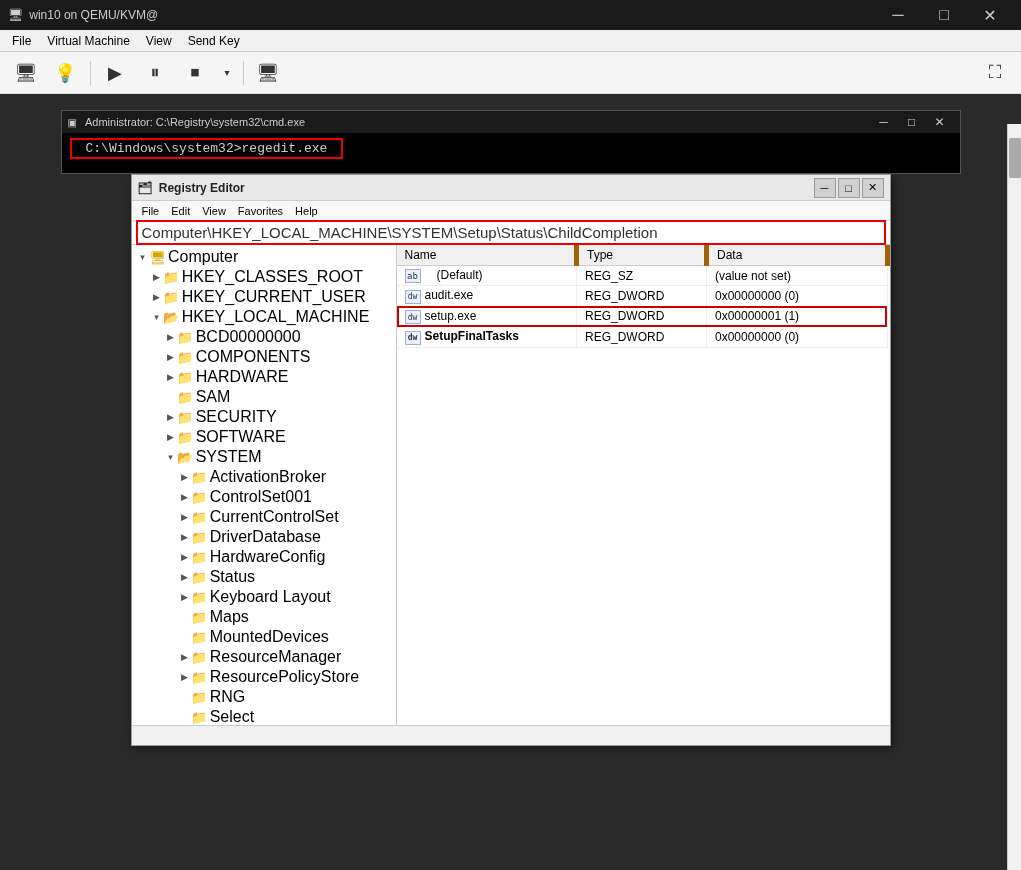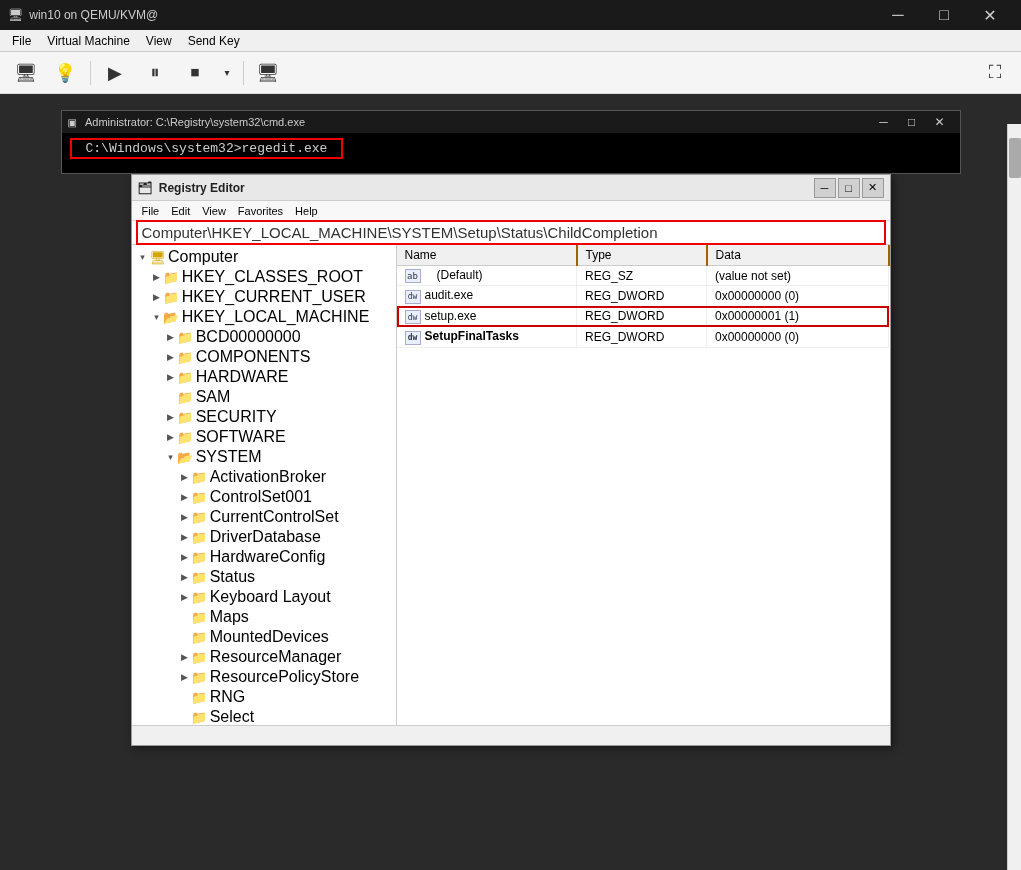--- a/index.html
+++ b/index.html
@@ -190,21 +190,21 @@
       font-size: 12px;
     }
     .detail-table { width: 100%; border-collapse: collapse; }
     .detail-table th {
       background: #f0f0f0;
       border-bottom: 1px solid #ccc;
       padding: 3px 8px;
       text-align: left;
       font-size: 12px;
       font-weight: normal;
-      border-right: 2px solid #a16207;
+      border-right: 5px solid #a16207;
       position: sticky;
       top: 0;
     }
     .detail-table td {
       padding: 2px 8px;
       border-bottom: 1px solid #eee;
       font-size: 12px;
       border-right: 1px solid #eee;
     }
 

